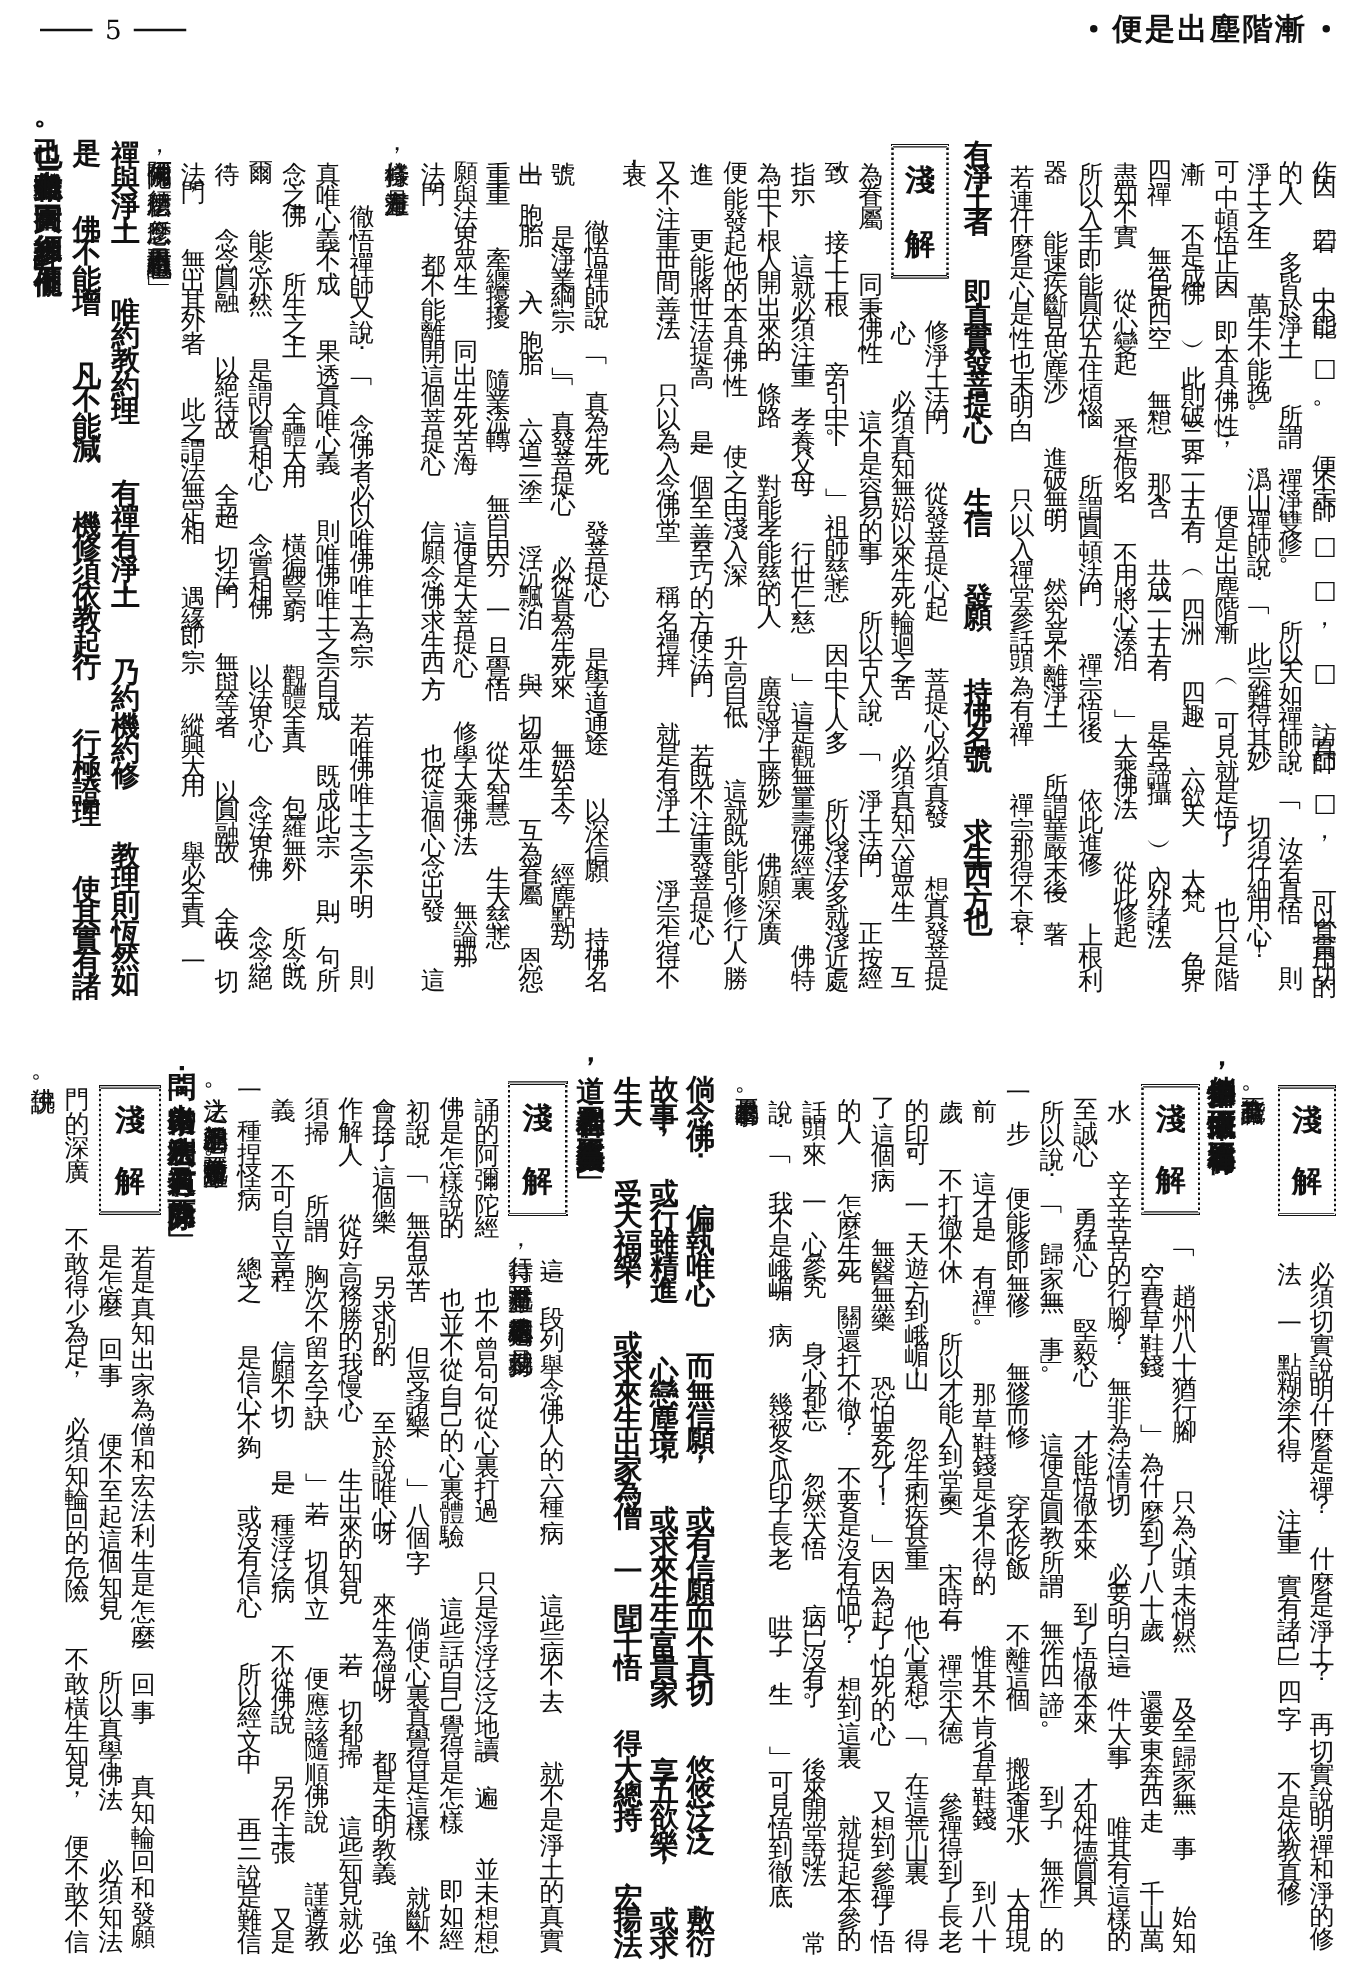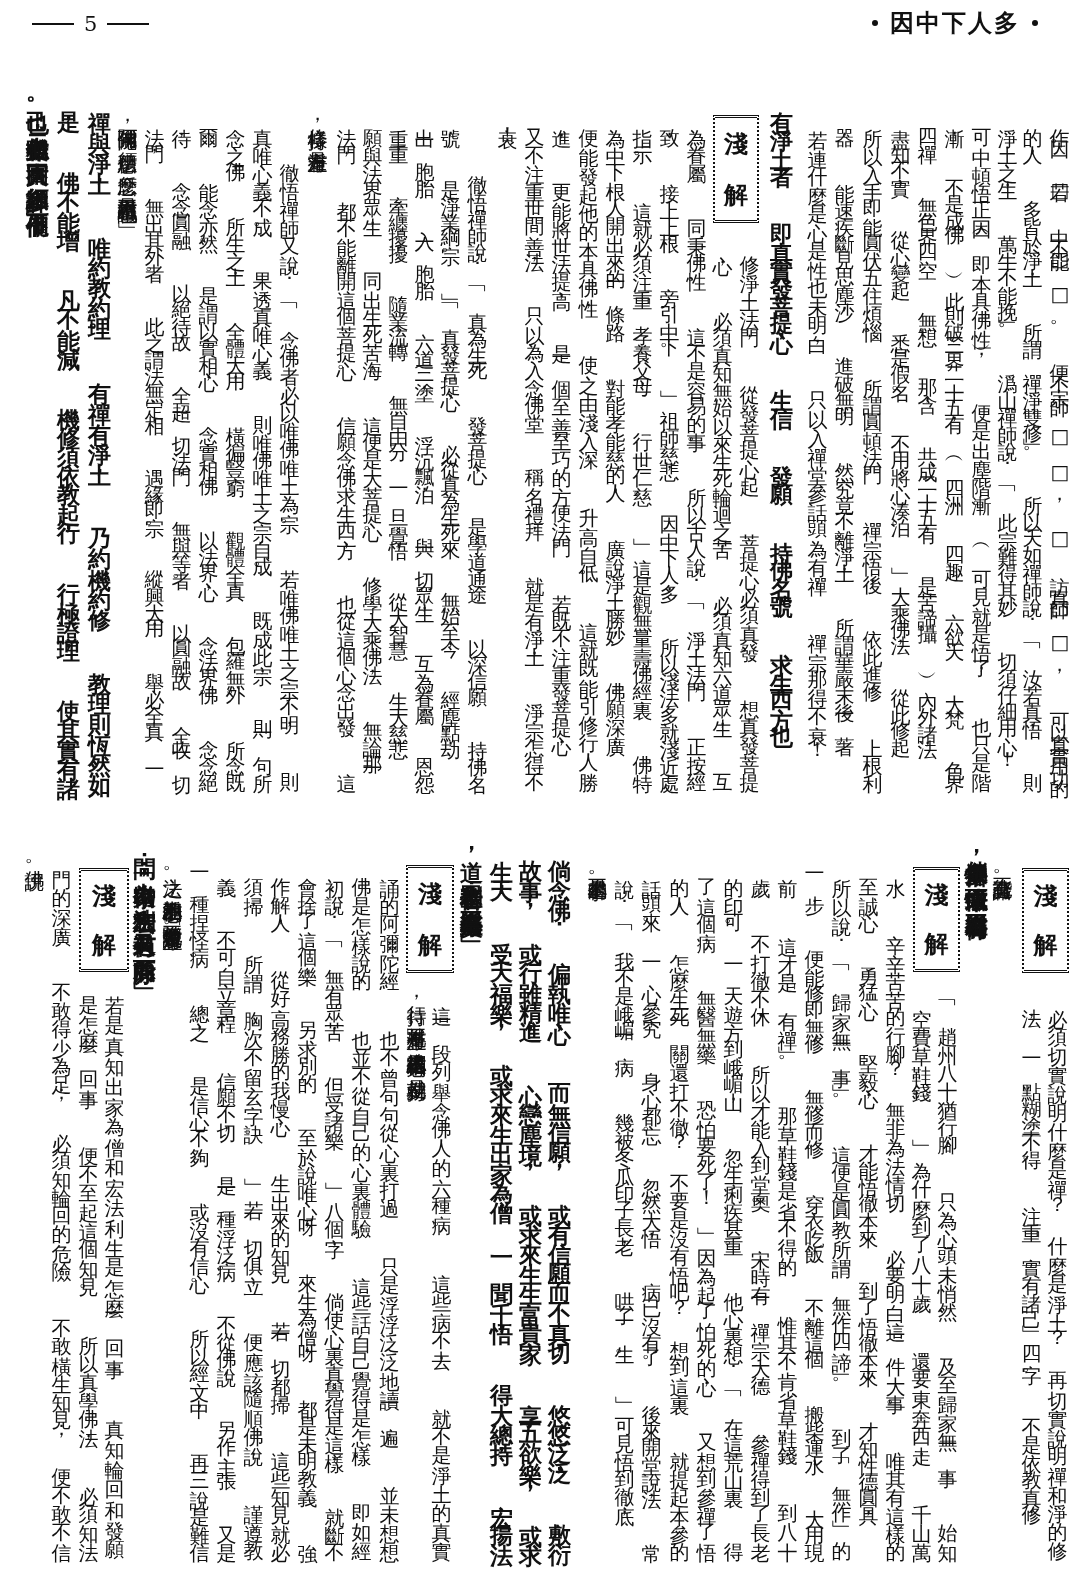--- a/index.html
+++ b/index.html
@@ -23,21 +23,21 @@
 
 <div class="page">
 
   <div class="hdr-left">
     <span class="hdr-line"></span>
     <span class="hdr-num">5</span>
     <span class="hdr-line"></span>
   </div>
   <div class="hdr-right">
     <span class="hdr-dot"></span>
-    <span class="hdr-issue">因中下人多</span>
+    <span class="hdr-issue">便是出塵階漸</span>
     <span class="hdr-dot"></span>
   </div>
 
   <div>
     <div class="col" style="left: 1048px; top: 113px; height: 662px; letter-spacing: 11.2121px;">作因。若□中不能□□。便不宗師，□□，□訪真師□□，可以真實用功的</div>
     <div class="col" style="left: 1021px; top: 113px; height: 662px; letter-spacing: 17.0303px;">的人，多皆於淨土，所謂「禪淨雙修」。所以天如禪師說：「汝若真悟，則</div>
     <div class="col" style="left: 996px; top: 113px; height: 662px; letter-spacing: 17.0303px;">淨土之生，萬牛不能挽」。潙山禪師說：「此宗難得其妙，切須仔細用心！</div>
     <div class="col" style="left: 970px; top: 113px; height: 662px; letter-spacing: 18.2424px;">可中頓悟正因（即本具佛性），便是出塵階漸。（可見就是悟了，也只是階</div>
     <div class="col" style="left: 943px; top: 113px; height: 662px; letter-spacing: 15.3529px;">漸，不是成佛。）此則破三界二十五有，（四洲、四趣、六欲天、大梵、色界</div>
     <div class="col" style="left: 916px; top: 113px; height: 662px; letter-spacing: 15.8182px;">四禪、無色界四空、無想、那含，共成二十五有，是苦諦攝。）內外諸法，</div>

